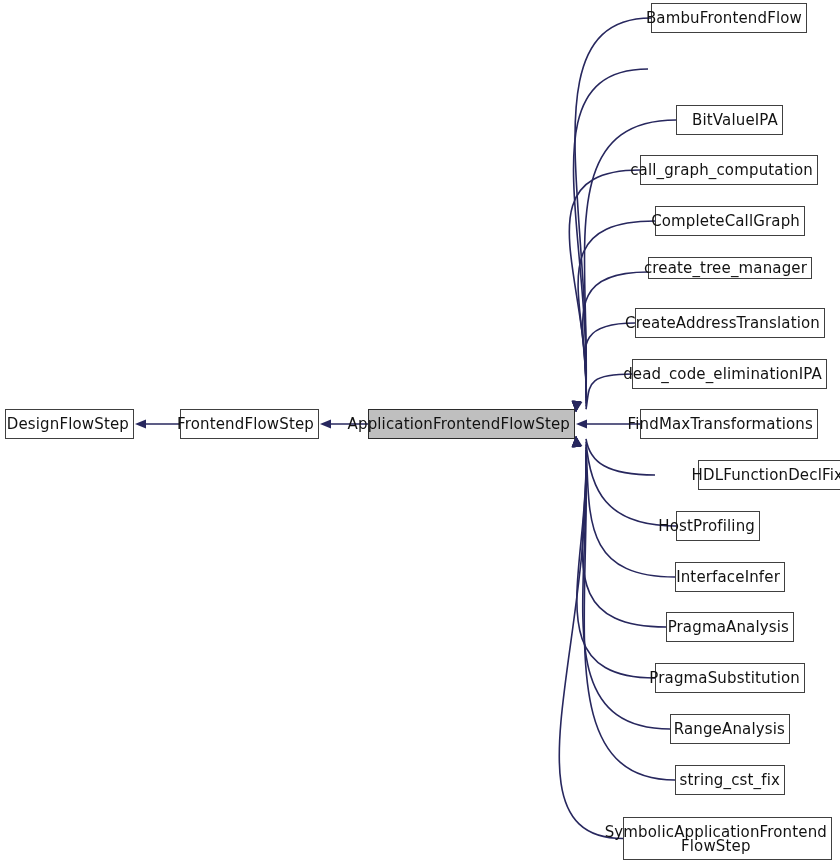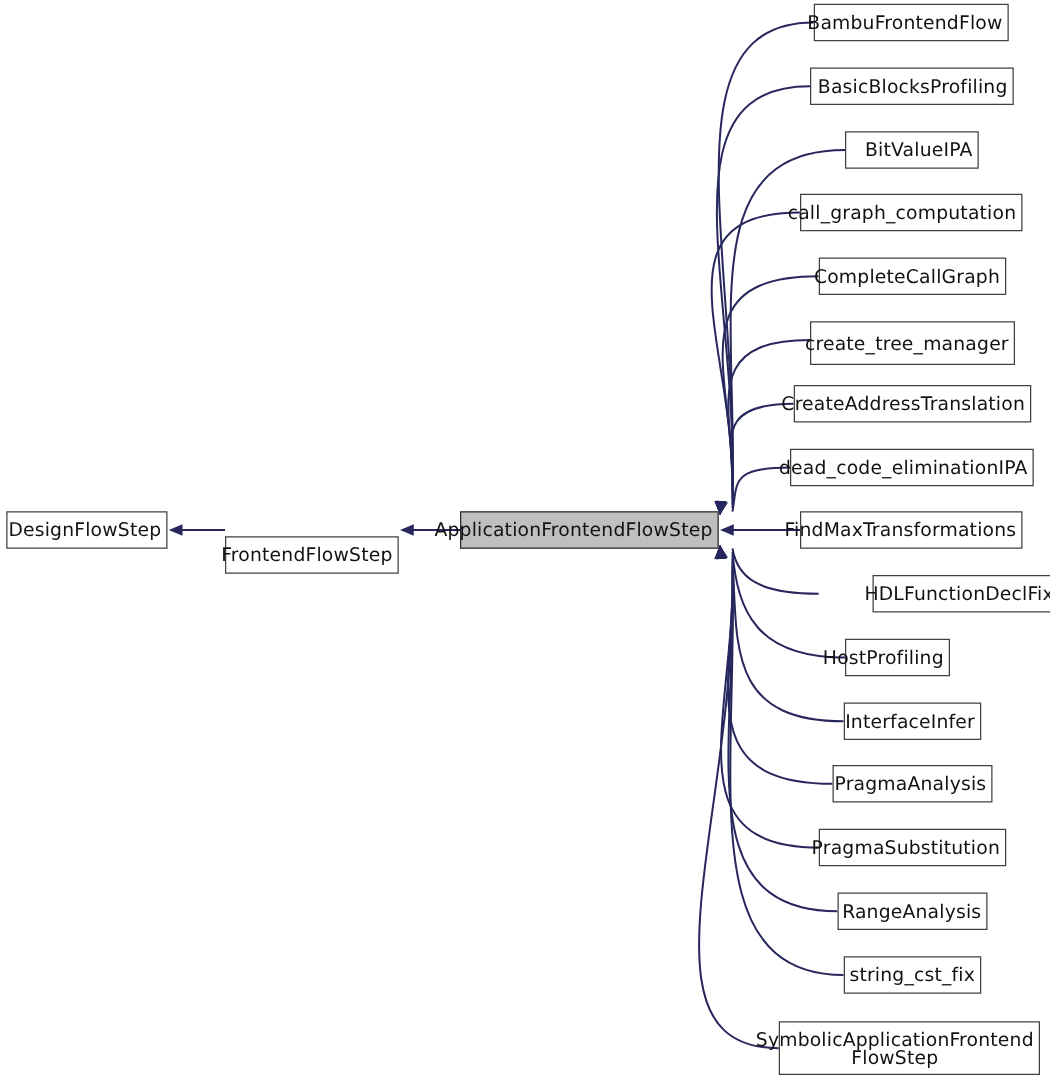--- a/index.html
+++ b/index.html
@@ -89,28 +89,27 @@
       <path d="M 655 678 C 535 678, 590 568.08, 586 449.97" fill="none" stroke="#27275e" stroke-width="1.6"></path>
       <polygon points="576,436 580.9696848909365,446.8379994503043 571.7749563529848,447.14939487958054" fill="#27275e"></polygon>
       <path d="M 670 729 C 550 729, 590 594.6, 586 452.775" fill="none" stroke="#27275e" stroke-width="1.6"></path>
       <polygon points="576,436 580.9082897265297,446.8659418349466 571.7119466277442,447.1253134012794" fill="#27275e"></polygon>
       <path d="M 675 780 C 555 780, 590 621.12, 586 455.58" fill="none" stroke="#27275e" stroke-width="1.6"></path>
       <polygon points="576,436 580.864376918425,446.88567118718424 571.6670615320238,447.1079090846447" fill="#27275e"></polygon>
       <path d="M 623 838.5 C 503 838.5, 590 651.54, 586 458.7975" fill="none" stroke="#27275e" stroke-width="1.6"></path>
       <polygon points="576,436 580.8272444386411,446.90218836425095 571.6292249739148,447.093075573138" fill="#27275e"></polygon>
     </svg>
 <div class="node" style="left: 5px; top: 409px; width: 129px; height: 30px;"><span class="node-label">DesignFlowStep</span></div>
-    <div class="node" style="left: 180px; top: 429px; width: 139px; height: 30px;"><span class="node-label">FrontendFlowStep</span></div>
+    <div class="node" style="left: 180px; top: 409px; width: 139px; height: 30px;"><span class="node-label">FrontendFlowStep</span></div>
     <div class="node current" style="left: 368px; top: 409px; width: 207px; height: 30px;"><span class="node-label">ApplicationFrontendFlowStep</span></div>
     <div class="node" style="left: 651px; top: 3px; width: 156px; height: 30px;"><span class="node-label">BambuFrontendFlow</span></div>
-    <div class="node" style="left: 648px; top: 54px; width: 163px; height: 30px;"><span class="node-label">BasicBlocksProfiling</span></div>
     <div class="node" style="left: 676px; top: 105px; width: 107px; height: 30px;"><span class="node-label">BitValueIPA</span></div>
     <div class="node" style="left: 640px; top: 155px; width: 178px; height: 30px;"><span class="node-label">call_graph_computation</span></div>
     <div class="node" style="left: 655px; top: 206px; width: 150px; height: 30px;"><span class="node-label">CompleteCallGraph</span></div>
-    <div class="node" style="left: 648px; top: 257px; width: 164px; height: 35px;"><span class="node-label">create_tree_manager</span></div>
+    <div class="node" style="left: 648px; top: 257px; width: 164px; height: 22px;"><span class="node-label">create_tree_manager</span></div>
     <div class="node" style="left: 635px; top: 308px; width: 190px; height: 30px;"><span class="node-label">CreateAddressTranslation</span></div>
     <div class="node" style="left: 632px; top: 359px; width: 195px; height: 30px;"><span class="node-label">dead_code_eliminationIPA</span></div>
     <div class="node" style="left: 640px; top: 409px; width: 178px; height: 30px;"><span class="node-label">FindMaxTransformations</span></div>
     <div class="node" style="left: 655px; top: 460px; width: 150px; height: 30px; margin-left: 43px;"><span class="node-label">HDLFunctionDeclFix</span></div>
     <div class="node" style="left: 676px; top: 511px; width: 84px; height: 30px;"><span class="node-label">HostProfiling</span></div>
     <div class="node" style="left: 675px; top: 562px; width: 110px; height: 30px;"><span class="node-label">InterfaceInfer</span></div>
     <div class="node" style="left: 666px; top: 612px; width: 128px; height: 30px;"><span class="node-label">PragmaAnalysis</span></div>
     <div class="node" style="left: 655px; top: 663px; width: 150px; height: 30px;"><span class="node-label">PragmaSubstitution</span></div>
     <div class="node" style="left: 670px; top: 714px; width: 120px; height: 30px;"><span class="node-label">RangeAnalysis</span></div>
     <div class="node" style="left: 675px; top: 765px; width: 110px; height: 30px;"><span class="node-label">string_cst_fix</span></div>

